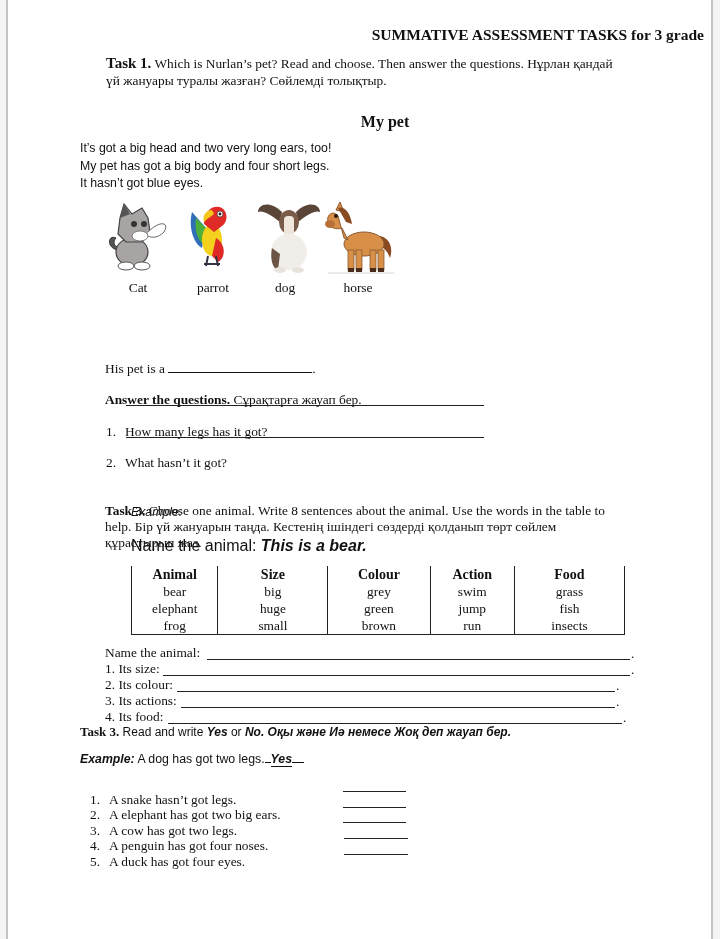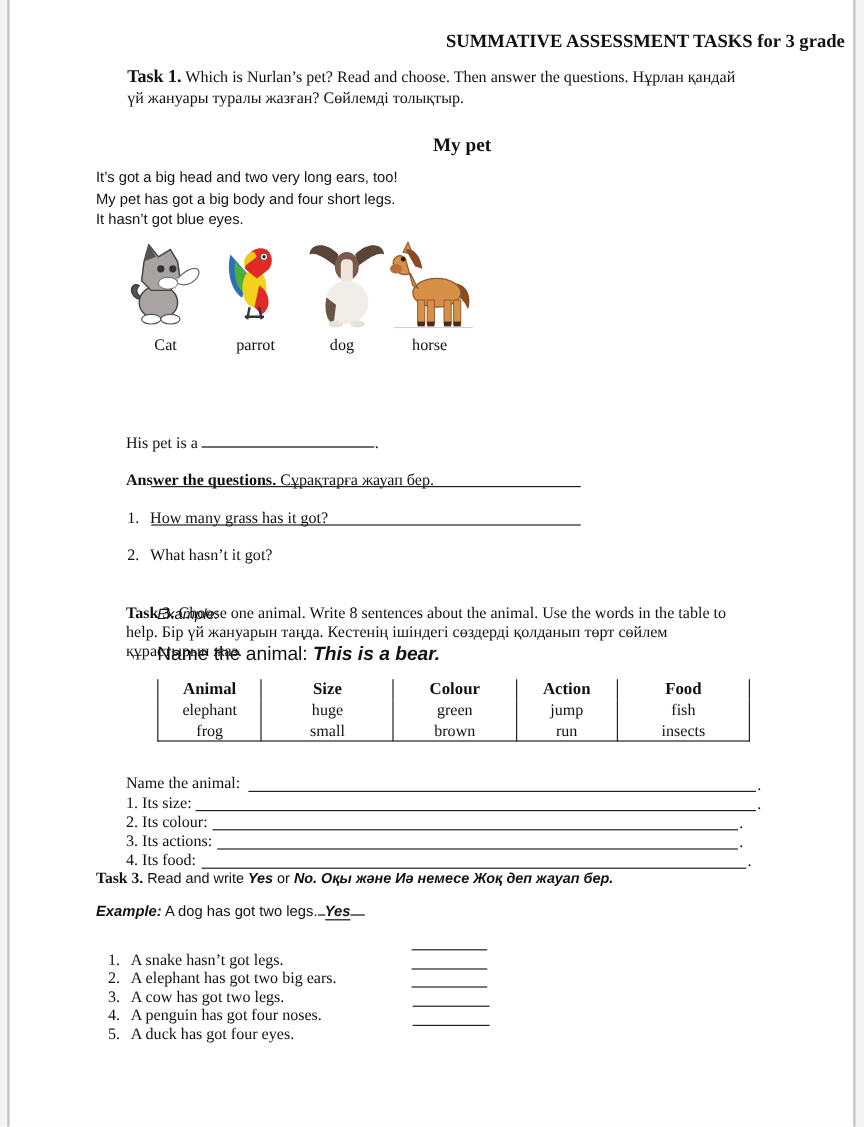--- a/index.html
+++ b/index.html
@@ -110,21 +110,21 @@
 
 <div class="abs serif line13" style="left:105px;top:313px;">
   <span>His pet is a </span><span class="blank" style="width:144px;"></span><span>.</span>
 </div>
 
 <div class="abs serif line13" style="left:105px;top:344px;">
   <b>Answer the questions.</b><span> Сұрақтарға жауап бер.</span>
 </div>
 
 <div class="abs serif line13" style="left:106px;top:376px;">
-  <span>1.</span><span style="display:inline-block;width:9px;"></span><span>How many grass has it got?</span>
+  <span>1.</span><span style="display:inline-block;width:9px;"></span><span>How many legs has it got?</span>
 </div>
 <div class="ansline" style="left:126px;top:405px;width:358px;"></div>
 <div class="abs serif line13" style="left:106px;top:407px;">
   <span>2.</span><span style="display:inline-block;width:9px;"></span><span>What hasn’t it got?</span>
 </div>
 <div class="ansline" style="left:126px;top:437px;width:358px;"></div>
 
 <div class="abs serif line13" style="left:105px;top:455px;width:505px;white-space:normal;line-height:16px;">
   <b>Task 3.</b><span> Choose one animal. Write  8 sentences about the animal. Use the words in the table to help. Бір үй жануарын таңда. Кестенің ішіндегі сөздерді қолданып төрт сөйлем құрастырып жаз.</span>
 </div>
@@ -138,20 +138,27 @@
   <thead>
     <tr>
       <th style="width:86px">Animal</th>
       <th style="width:110px">Size</th>
       <th style="width:102px">Colour</th>
       <th style="width:84px">Action</th>
       <th style="width:110px">Food</th>
     </tr>
   </thead>
   <tbody>
+    <tr>
+      <td>bear</td>
+      <td>big</td>
+      <td>grey</td>
+      <td>swim</td>
+      <td>grass</td>
+    </tr>
     <tr>
       <td>elephant</td>
       <td>huge</td>
       <td>green</td>
       <td>jump</td>
       <td>fish</td>
     </tr>
     <tr>
       <td>frog</td>
       <td>small</td>

